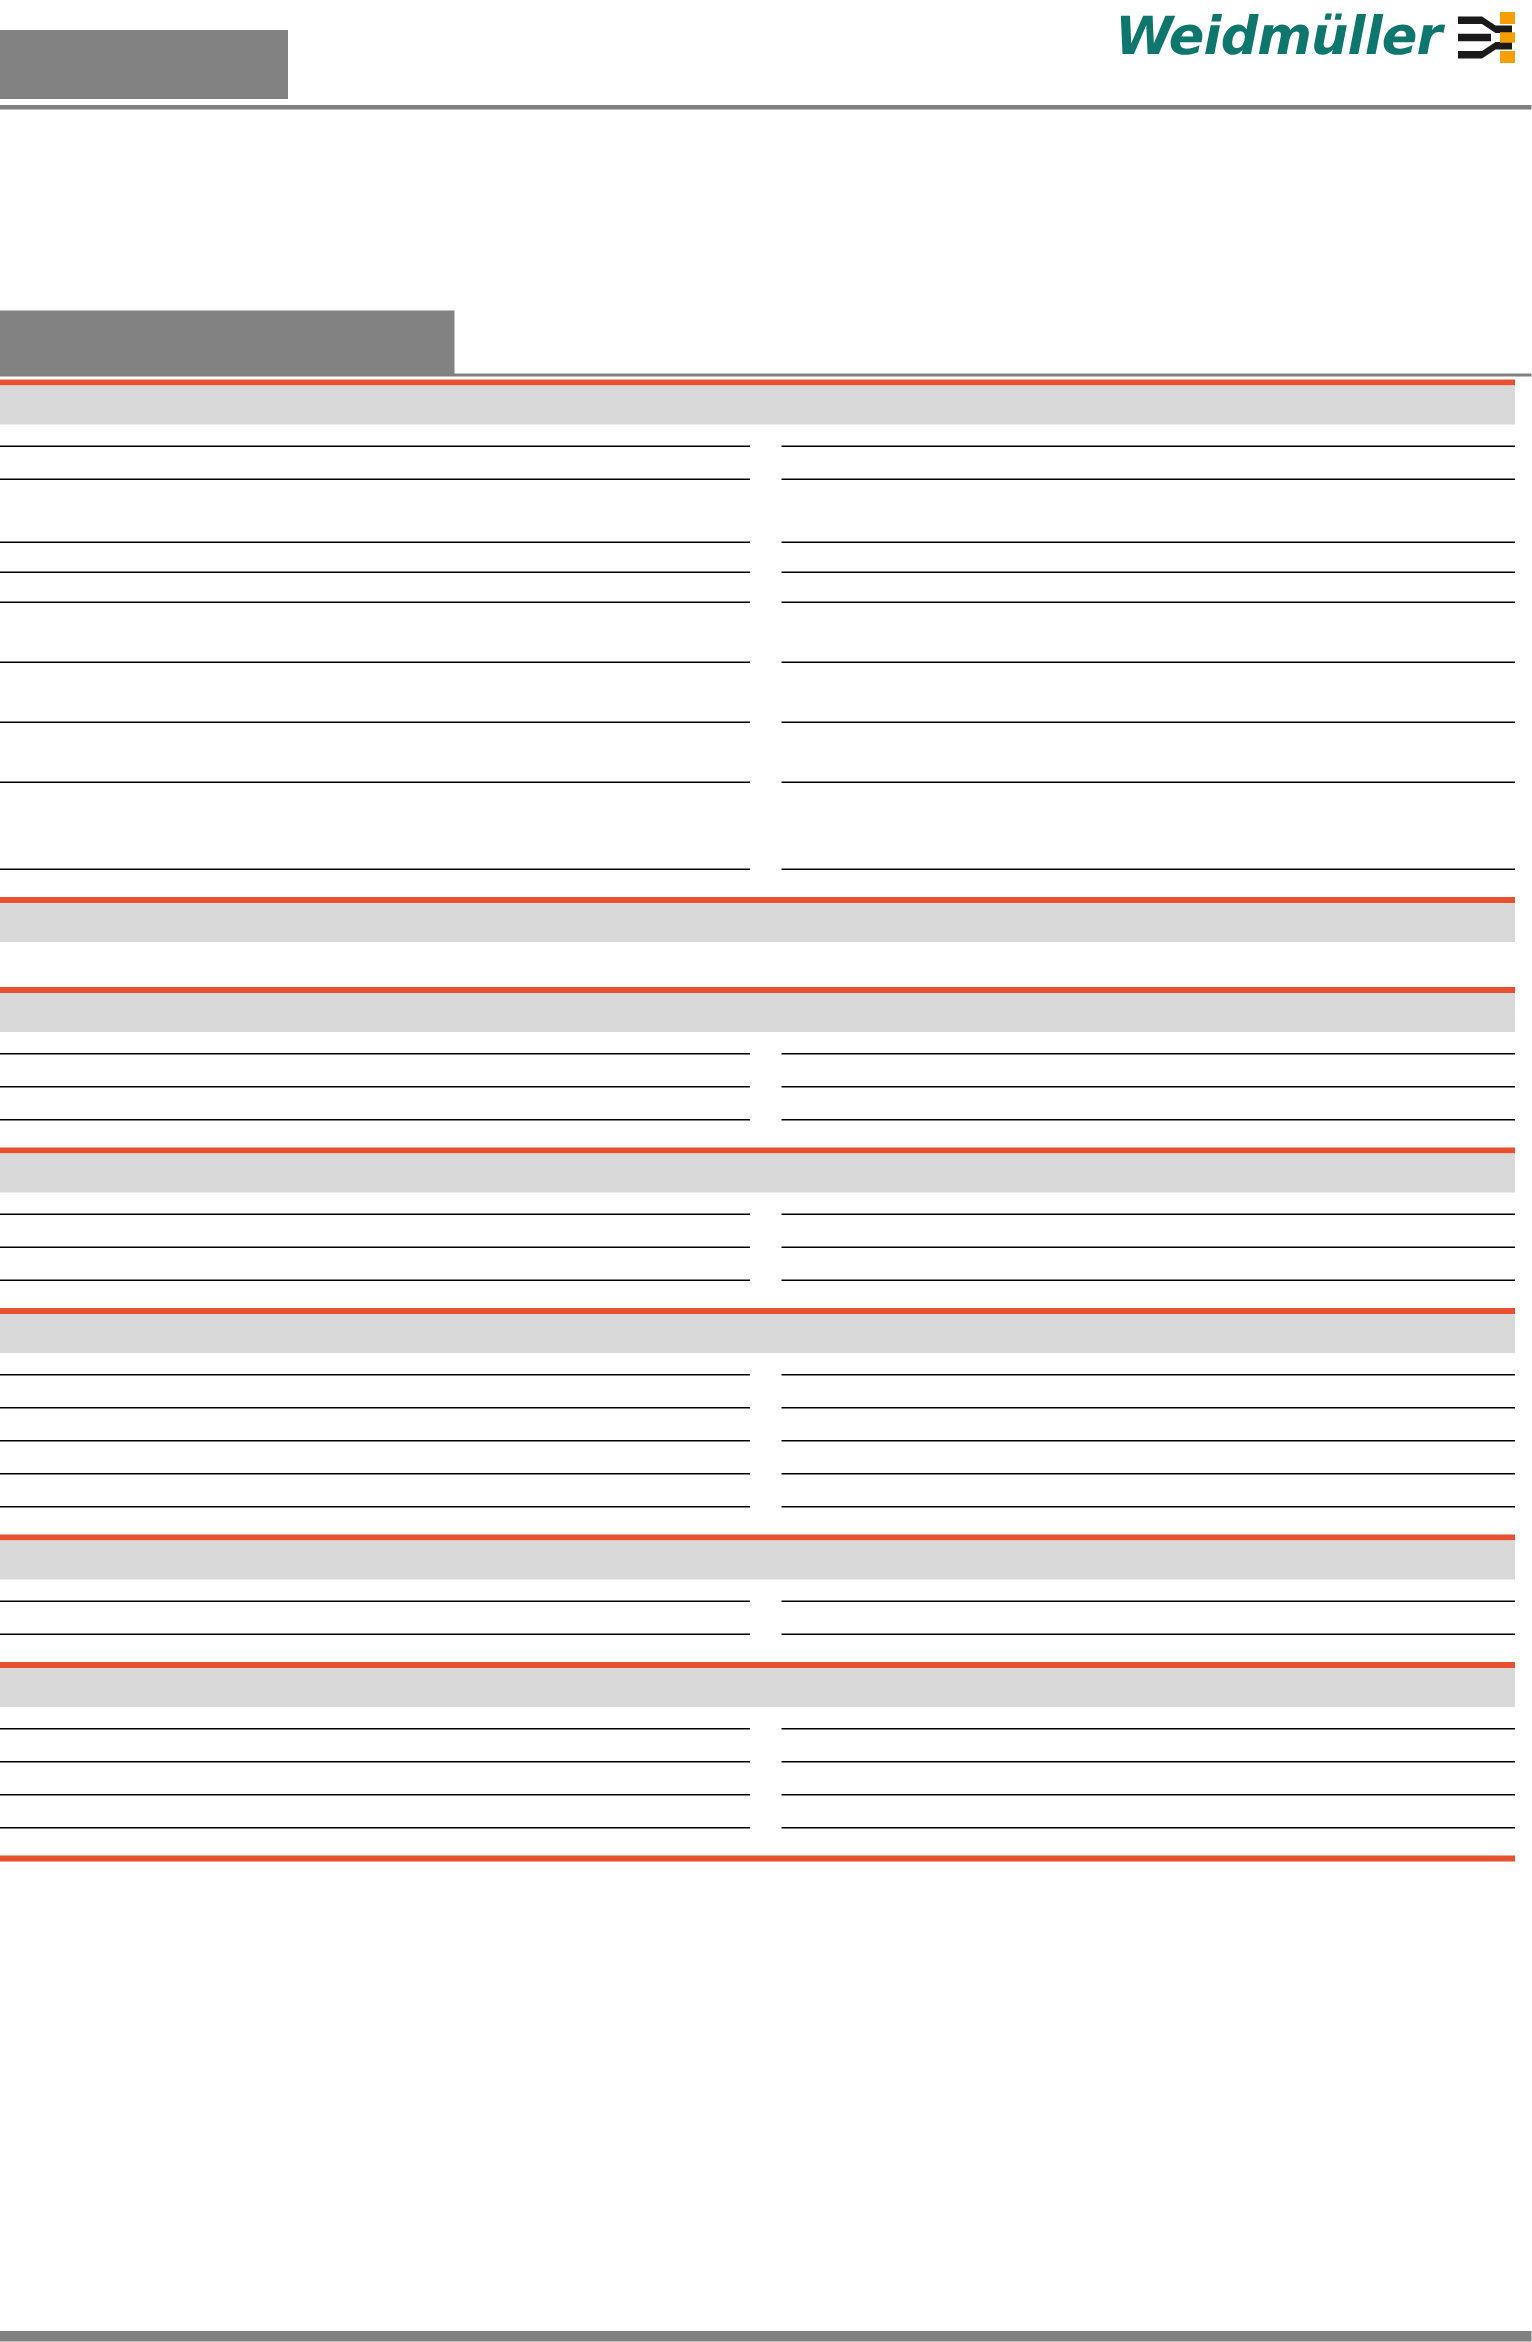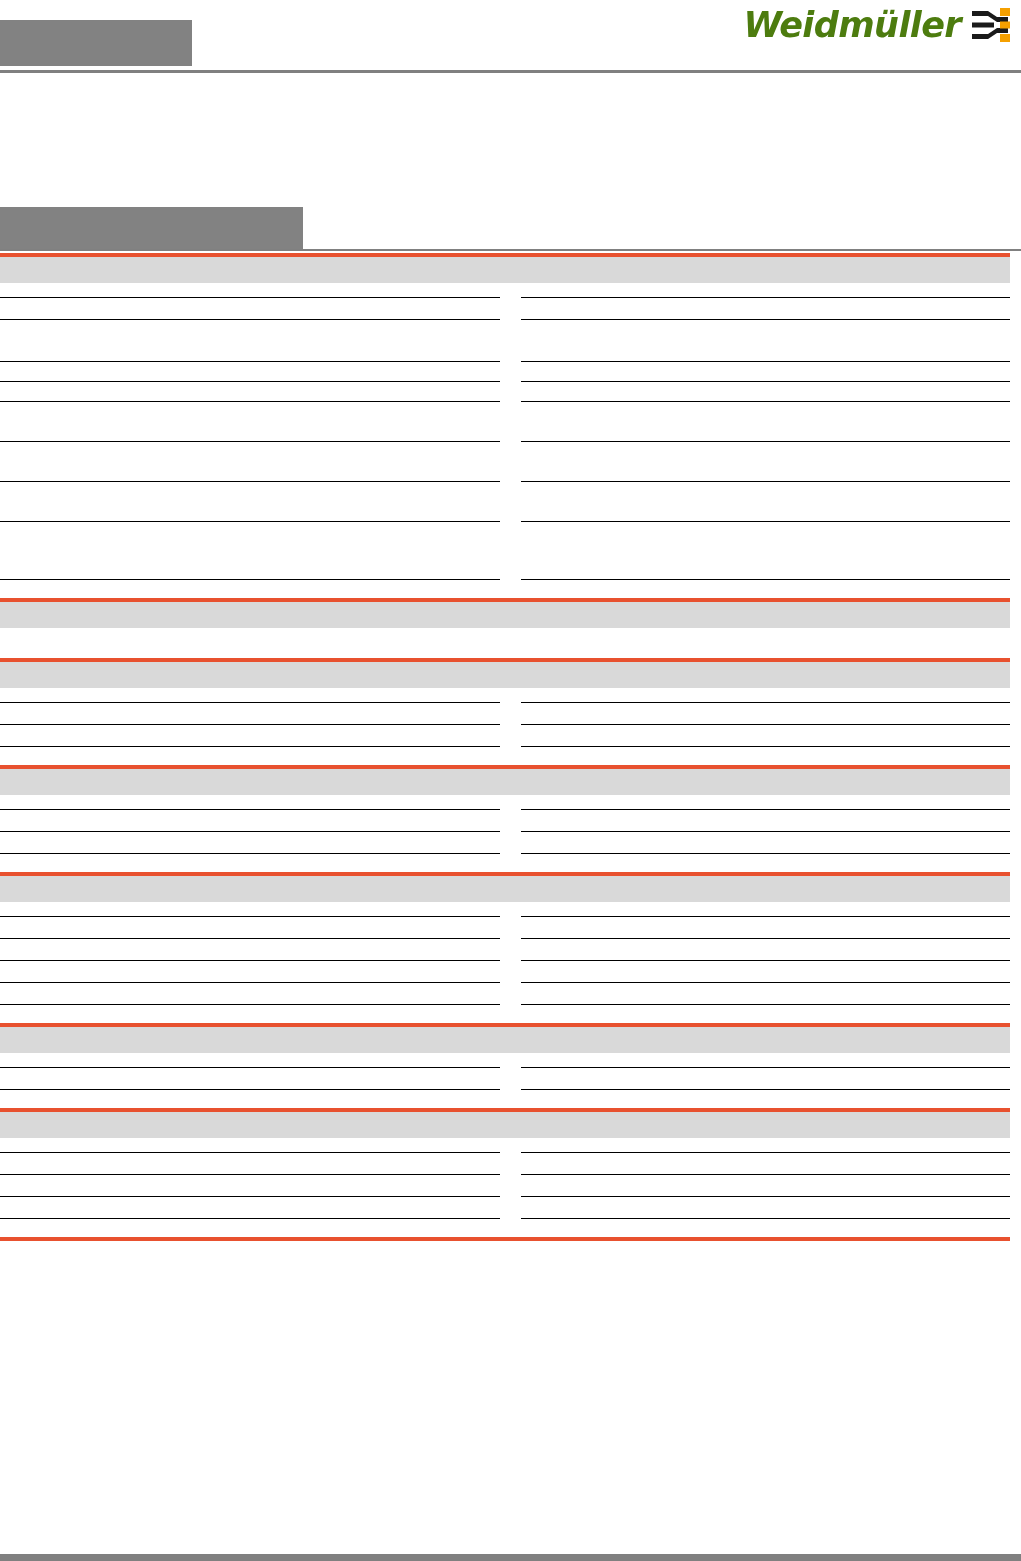--- a/index.html
+++ b/index.html
@@ -38,21 +38,21 @@
     align-items: center;
     gap: 9px;
     height: 46px;
   }
   .brand-wordmark {
     font-family: "DejaVu Sans", sans-serif;
     font-style: italic;
     font-weight: bold;
     font-size: 35px;
     letter-spacing: -0.6px;
-    color: #4d7c0f;
+    color: #0f766e;
     line-height: 1;
     white-space: nowrap;
   }
   .brand-mark {
     width: 40px;
     height: 34px;
     flex: 0 0 auto;
   }
   .title-block-1 {
     position: absolute;

